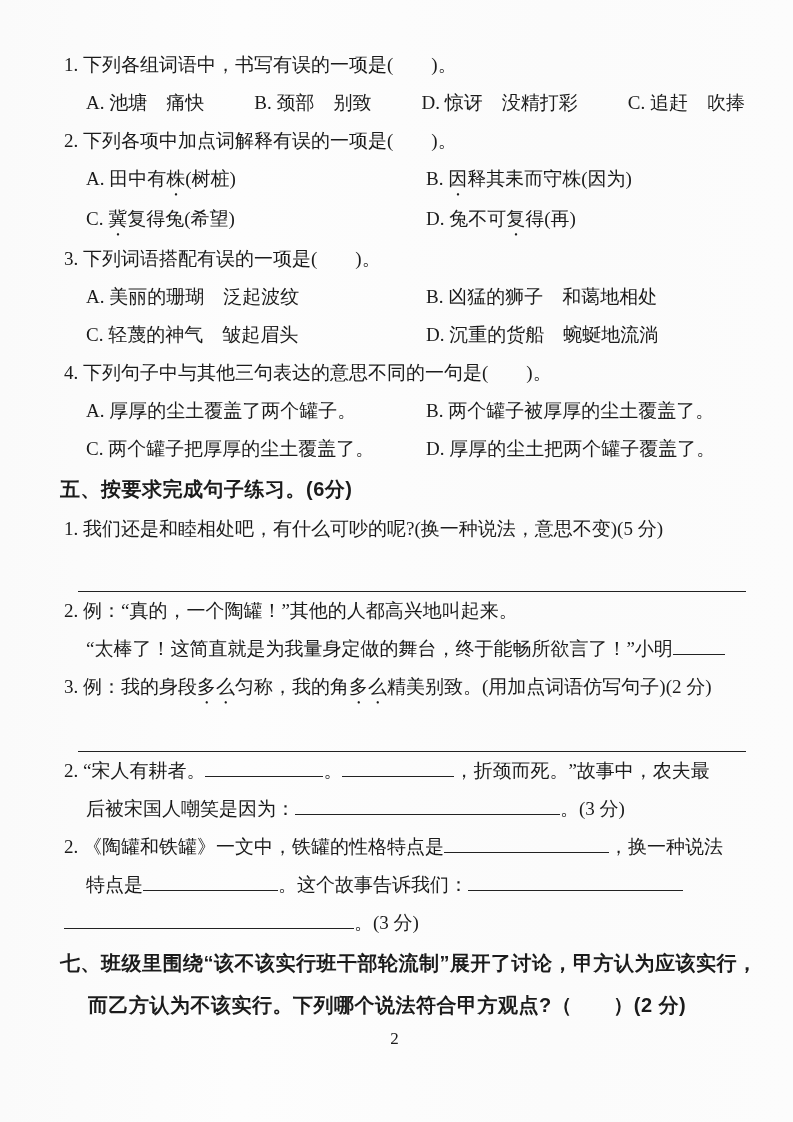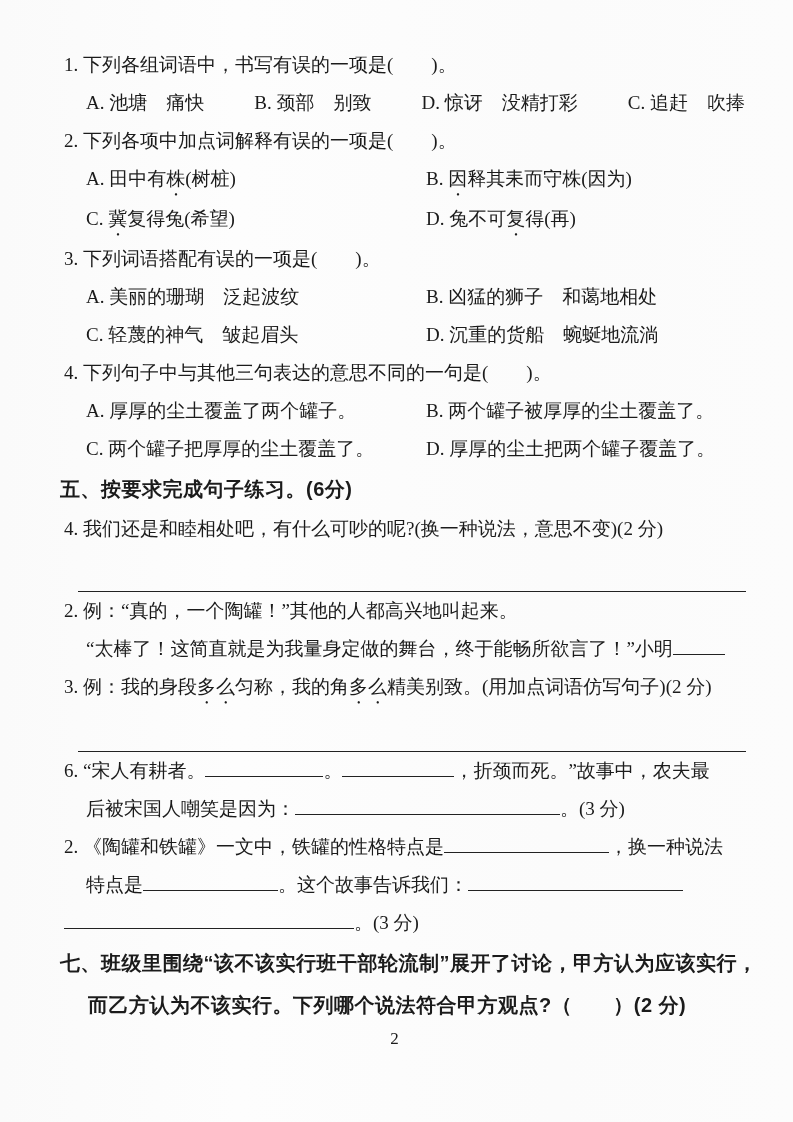--- a/index.html
+++ b/index.html
@@ -84,37 +84,37 @@
   <div class="row two-col">
     <span class="c1">A. 厚厚的尘土覆盖了两个罐子。</span>
     <span>B. 两个罐子被厚厚的尘土覆盖了。</span>
   </div>
   <div class="row two-col">
     <span class="c1">C. 两个罐子把厚厚的尘土覆盖了。</span>
     <span>D. 厚厚的尘土把两个罐子覆盖了。</span>
   </div>
 
   <div class="row sec-head">五、按要求完成句子练习。(6分)</div>
-  <div class="row indent1">4. 我们还是和睦相处吧，有什么可吵的呢?(换一种说法，意思不变)(2 分)</div>
+  <div class="row indent1">1. 我们还是和睦相处吧，有什么可吵的呢?(换一种说法，意思不变)(5 分)</div>
   <div class="blankrow">
     <div class="blankline"></div>
   </div>
   <div class="row indent1">2. 例：“真的，一个陶罐！”其他的人都高兴地叫起来。</div>
   <div class="row indent2">
     <span>“太棒了！这简直就是为我量身定做的舞台，终于能畅所欲言了！”小明</span><span class="blank b52"></span>
   </div>
   <div class="row indent1">
     <span>3. 例：我的身段</span><span class="dot">多么</span><span>匀称，我的角</span><span class="dot">多么</span><span>精美别致。(用加点词语仿写句子)(2 分)</span>
   </div>
   <div class="blankrow">
     <div class="blankline"></div>
   </div>
 
   <div class="row indent1">
-    <span>6. “宋人有耕者。</span><span class="blank b118"></span><span>。</span><span class="blank b112"></span><span>，折颈而死。”故事中，农夫最</span>
+    <span>2. “宋人有耕者。</span><span class="blank b118"></span><span>。</span><span class="blank b112"></span><span>，折颈而死。”故事中，农夫最</span>
   </div>
   <div class="row indent2">
     <span>后被宋国人嘲笑是因为：</span><span class="blank b265"></span><span>。(3 分)</span>
   </div>
   <div class="row indent1">
     <span>2. 《陶罐和铁罐》一文中，铁罐的性格特点是</span><span class="blank b165"></span><span>，换一种说法</span>
   </div>
   <div class="row indent2">
     <span>特点是</span><span class="blank b135"></span><span>。这个故事告诉我们：</span><span class="blank b215"></span>
   </div>

